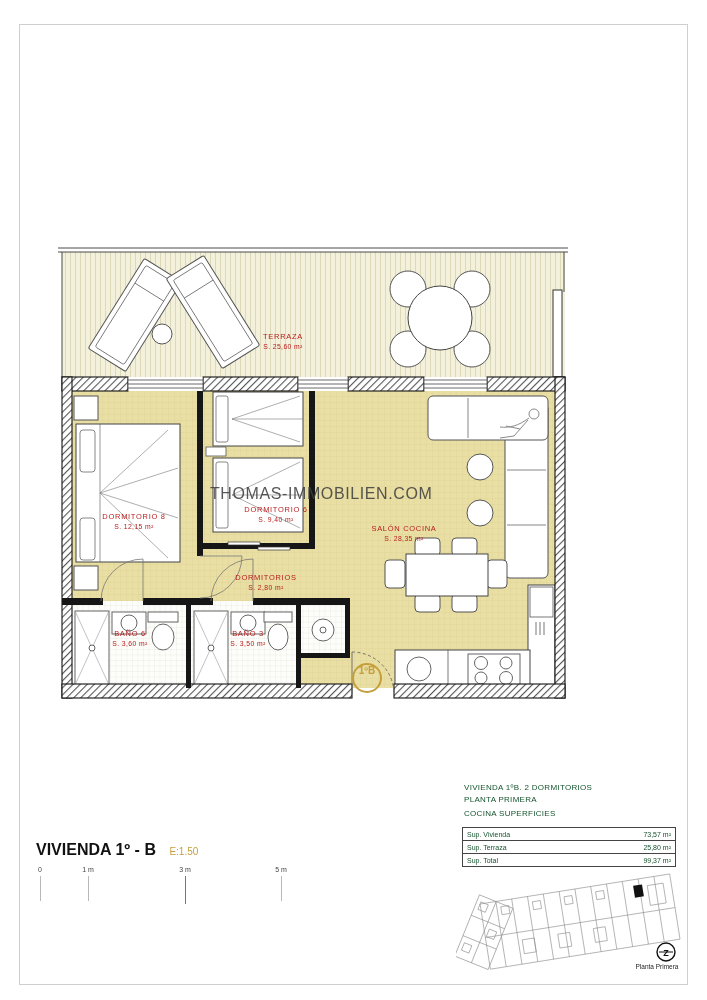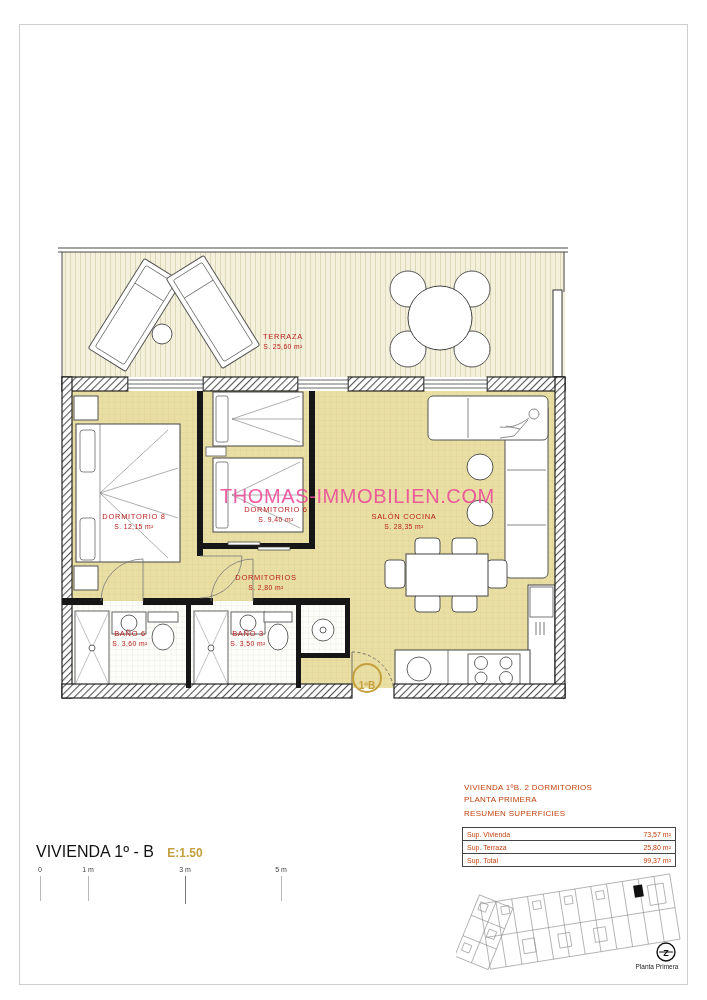--- a/index.html
+++ b/index.html
@@ -3,35 +3,35 @@
 <meta charset="utf-8">
 <style>
   html,body{margin:0;padding:0;background:#fff;}
   .page{position:relative;width:707px;height:1000px;background:#ffffff;overflow:hidden;
         font-family:"Liberation Sans",sans-serif;}
   .frame{position:absolute;left:19px;top:24px;width:667px;height:959px;border:1px solid #cfcfcf;}
   .plan-svg{position:absolute;left:0;top:0;}
   .room-label{position:absolute;width:150px;margin-left:-75px;text-align:center;color:#b91c1c;}
   .room-label .rname{font-size:7.5px;letter-spacing:.7px;}
   .room-label .rarea{font-size:6.8px;letter-spacing:.4px;margin-top:2px;}
-  .watermark{position:absolute;left:220px;top:485px;font-size:20px;color:#ec4899;
+  .watermark{position:absolute;left:210px;top:485px;font-size:16px;color:#404040;
              letter-spacing:.6px;opacity:.88;white-space:nowrap;}
   .badge{position:absolute;left:352px;top:663px;width:26px;height:26px;border:2.5px solid #c49f3c;
-         border-radius:50%;display:flex;align-items:flex-end;justify-content:center;
+         border-radius:50%;display:flex;align-items:flex-start;justify-content:center;
          color:#c49f3c;font-weight:bold;font-size:10px;}
   .title-block{position:absolute;left:36px;top:838px;white-space:nowrap;}
-  .title{font-size:16px;font-weight:normal;color:#111;display:inline-block;}
-  .scale-note{font-size:12px;font-weight:bold;color:#c49f3c;margin-left:9px;display:inline-block;margin-top:8px;}
+  .title{font-size:16px;font-weight:bold;color:#111;display:inline-block;}
+  .scale-note{font-size:10px;font-weight:normal;color:#c49f3c;margin-left:9px;display:inline-block;margin-top:8px;}
   .scalebar{position:absolute;left:0;top:866px;width:340px;height:45px;}
   .tick{position:absolute;top:0;width:44px;margin-left:-22px;text-align:center;}
   .tick .tlabel{font-size:7px;color:#444;}
   .tick .tline{width:1px;height:25px;background:#b8b8b8;margin:3px auto 0;}
   .tick.t0{left:40px}.tick.t1{left:88px}.tick.t2{left:185px}.tick.t3{left:281px}
   .tick.t2 .tline{background:#777;height:28px;}
-  .summary{position:absolute;left:464px;top:783px;width:212px;color:#c2410c;}
+  .summary{position:absolute;left:464px;top:783px;width:212px;color:#14532d;}
   .sum-line{font-size:8px;letter-spacing:.3px;margin-bottom:3px;}
   .sum-line.third{margin-top:5px;}
   .sum-table{position:absolute;left:-2px;top:44px;width:212px;border:1px solid #444;background:#fff;}
   .srow{display:flex;justify-content:space-between;align-items:center;border-top:1px solid #444;
         padding:2px 4px;font-size:7px;height:8px;}
   .srow:first-child{border-top:none;}
   .keyplan{position:absolute;left:456px;top:872px;}
   .kp-caption{position:absolute;left:612px;top:963px;width:90px;font-size:6.5px;color:#222;text-align:center;}
 </style>
 </head>
@@ -286,21 +286,21 @@
     <div class="rarea">S. 25,60 m²</div>
   </div>
   <div class="room-label" style="left:134px;top:512px">
     <div class="rname">DORMITORIO 8</div>
     <div class="rarea">S. 12,15 m²</div>
   </div>
   <div class="room-label" style="left:276px;top:505px">
     <div class="rname">DORMITORIO 6</div>
     <div class="rarea">S. 9,40 m²</div>
   </div>
-  <div class="room-label" style="left:404px;top:512px">
+  <div class="room-label" style="left:404px;top:524px">
     <div class="rname">SALÓN COCINA</div>
     <div class="rarea">S. 28,35 m²</div>
   </div>
   <div class="room-label" style="left:266px;top:573px">
     <div class="rname">DORMITORIOS</div>
     <div class="rarea">S. 2,80 m²</div>
   </div>
   <div class="room-label" style="left:130px;top:629px">
     <div class="rname">BAÑO 6</div>
     <div class="rarea">S. 3,60 m²</div>
@@ -334,21 +334,21 @@
     </div>
     <div class="tick t3">
       <div class="tlabel">5 m</div>
       <div class="tline"></div>
     </div>
   </div>
 
   <div class="summary">
     <div class="sum-line">VIVIENDA 1ºB. 2 DORMITORIOS</div>
     <div class="sum-line">PLANTA PRIMERA</div>
-    <div class="sum-line third">RESUMEN SUPERFICIES</div>
+    <div class="sum-line third">COCINA SUPERFICIES</div>
     <div class="sum-table">
       <div class="srow">
         <span>Sup. Vivienda</span>
         <span>73,57 m²</span>
       </div>
       <div class="srow">
         <span>Sup. Terraza</span>
         <span>25,80 m²</span>
       </div>
       <div class="srow">

